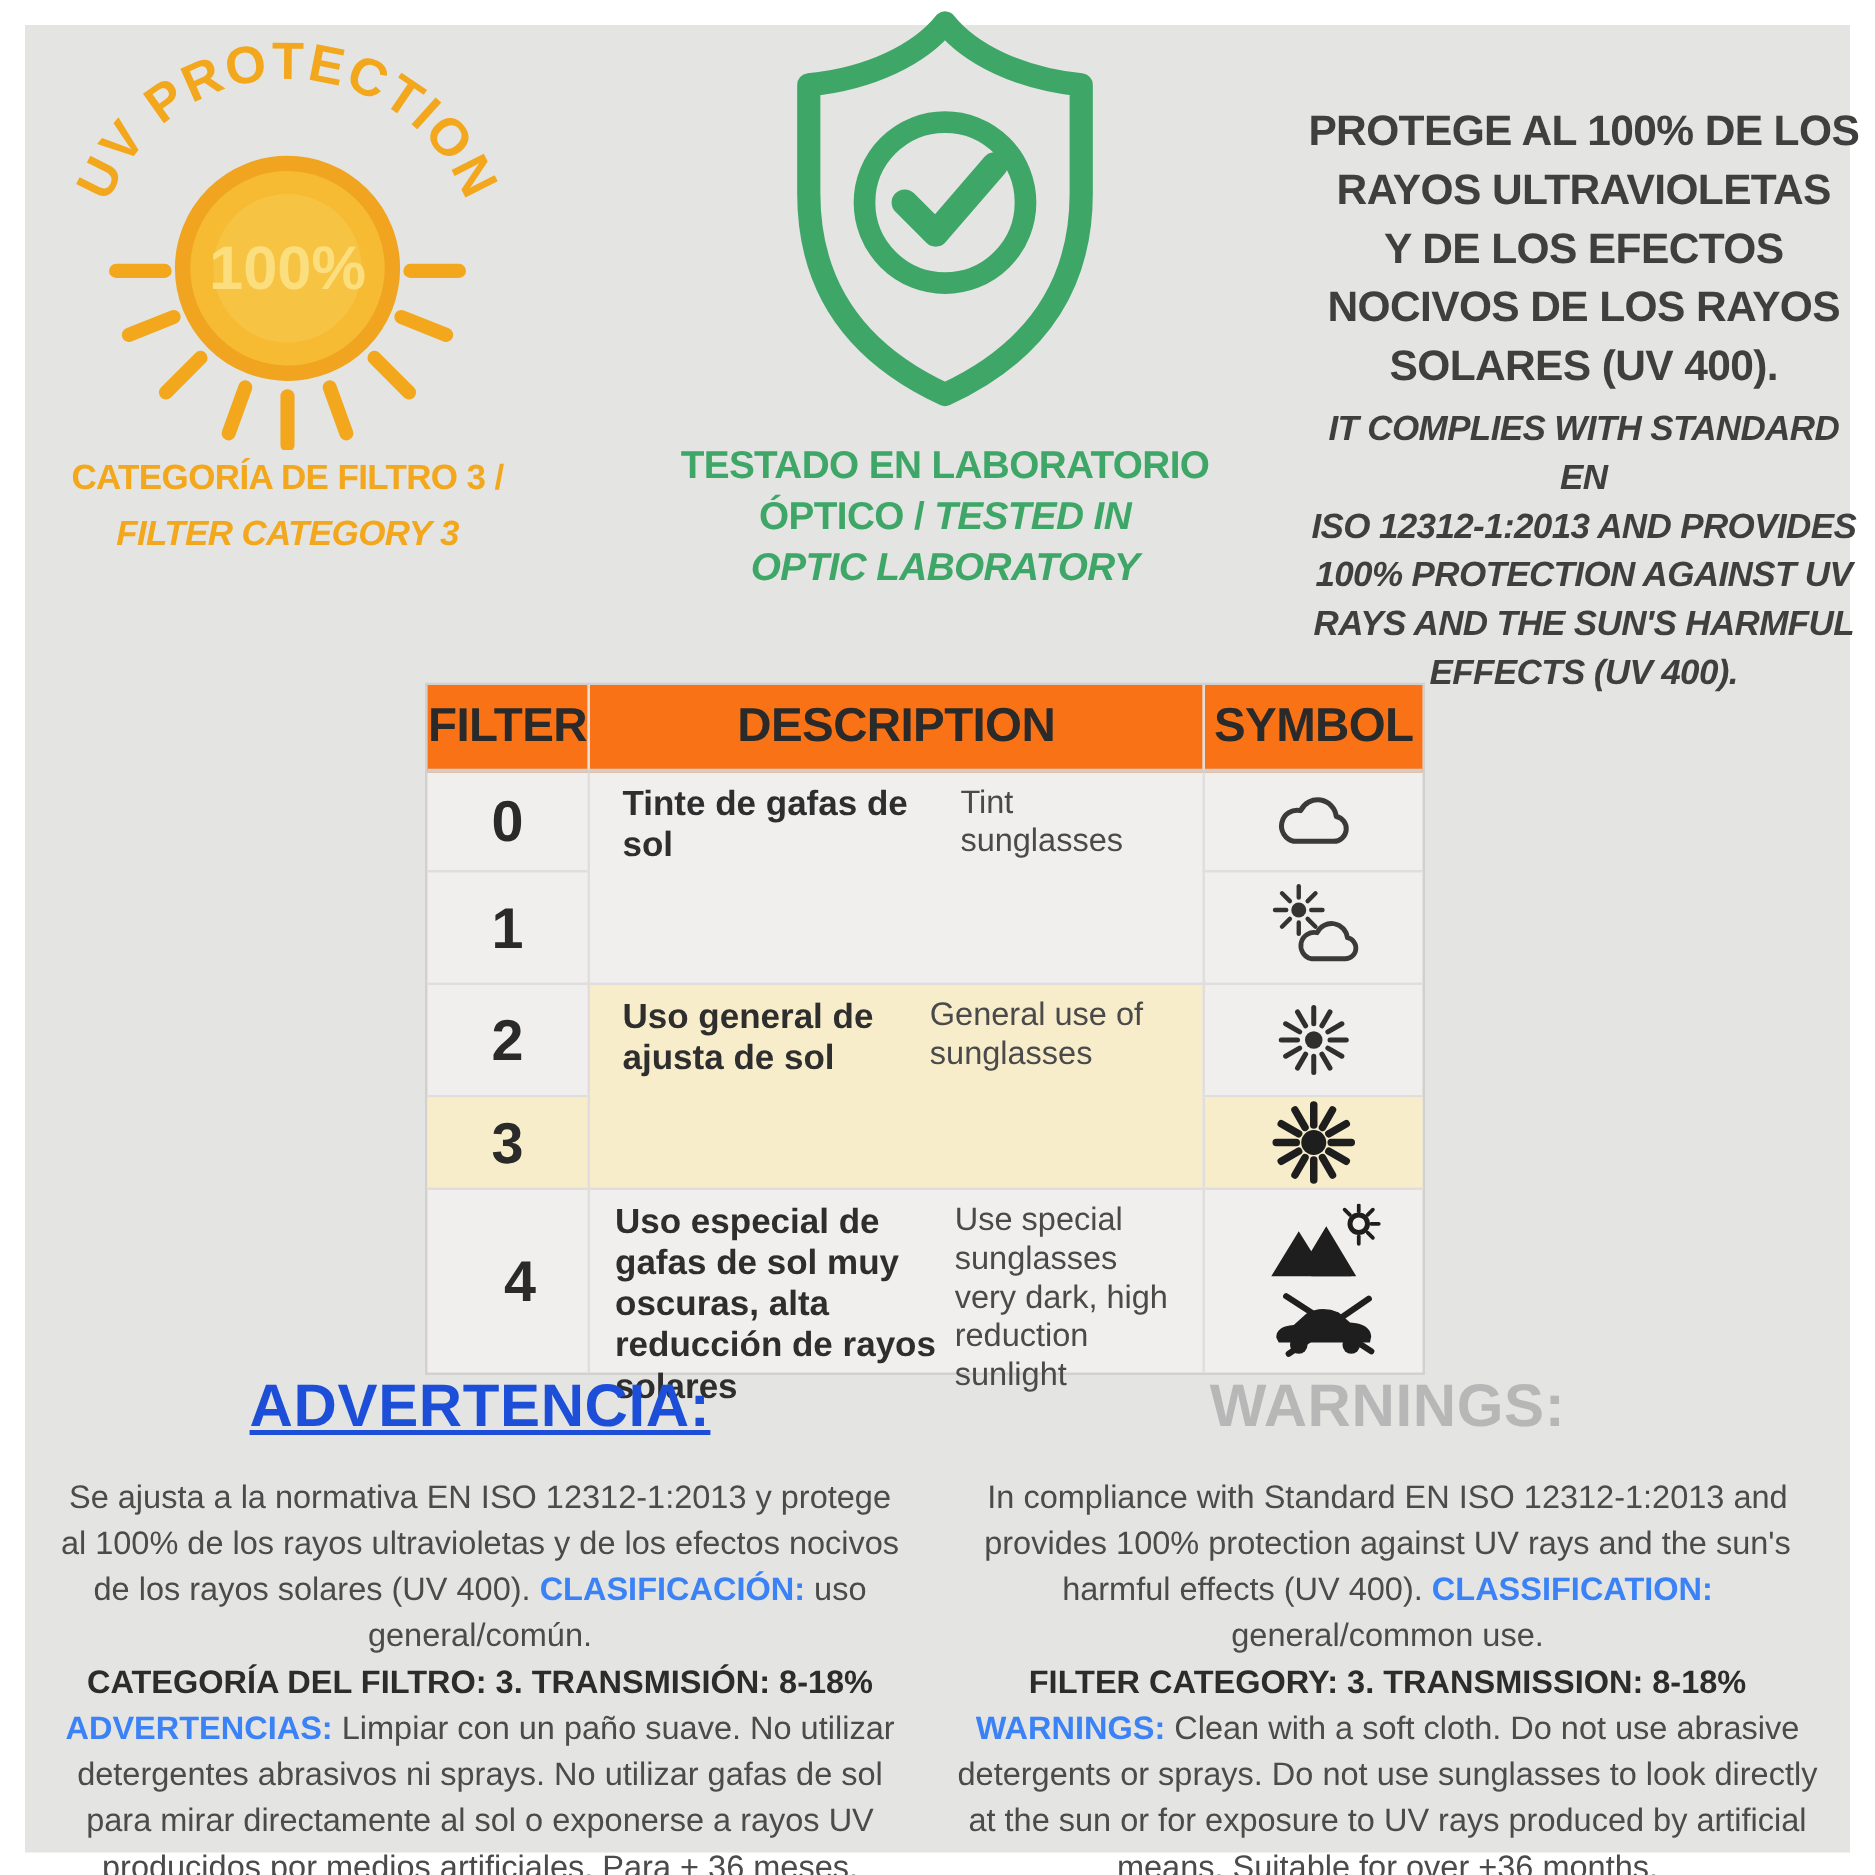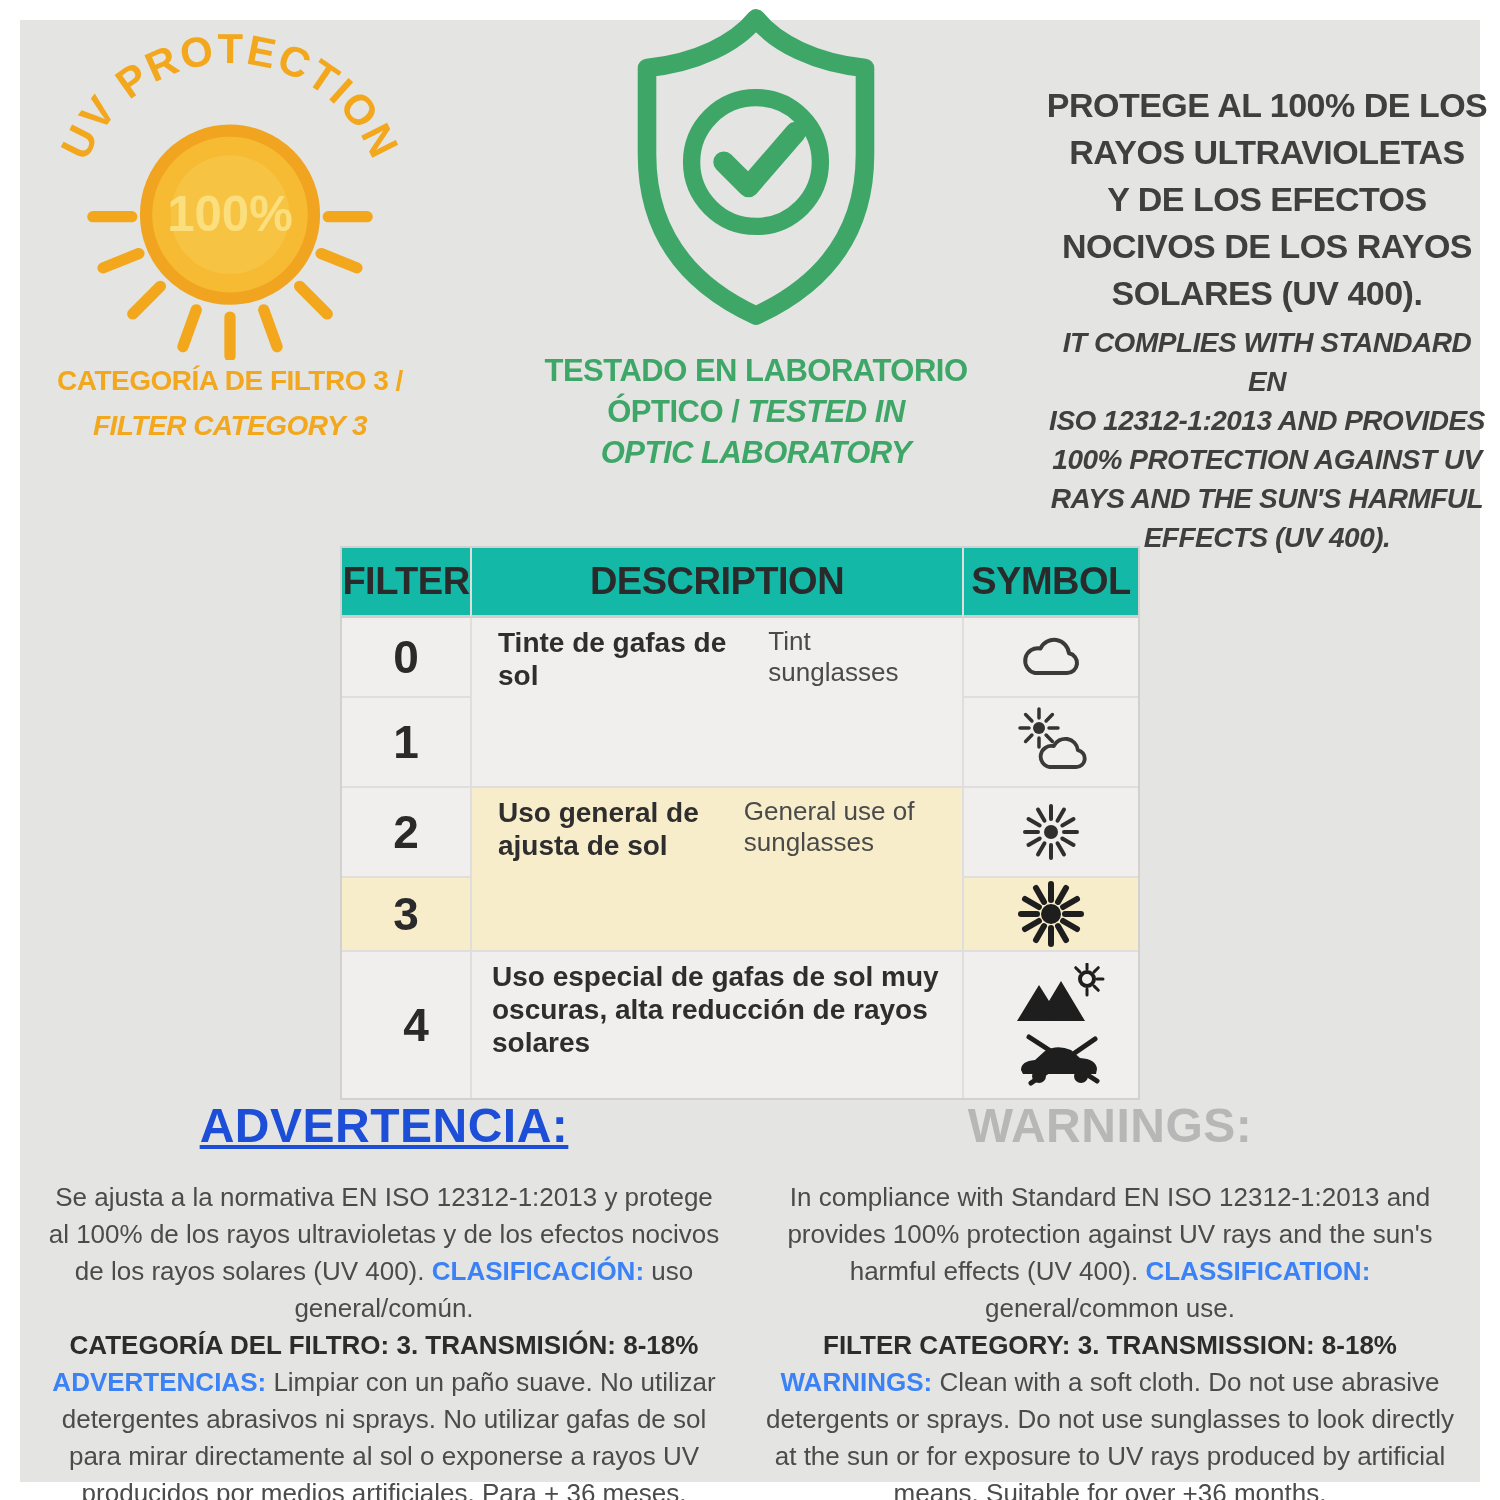--- a/index.html
+++ b/index.html
@@ -19,21 +19,21 @@
   
   .uv-statement{position:absolute;left:1044px;top:82px;width:446px;text-align:center;color:#3f3f3f;}
   .uv-statement .es{font-weight:bold;font-size:34px;line-height:47px;letter-spacing:-0.5px;}
   .uv-statement .en{font-weight:bold;font-style:italic;font-size:28px;line-height:39px;margin-top:6px;letter-spacing:-0.5px;}
 
   
   .filter-table{position:absolute;left:340px;top:546px;width:796px;display:grid;
     grid-template-columns:128px 492px 176px;
     grid-template-rows:70px 80px 90px 90px 74px 146px;
     background:#f0efee;border:2px solid #d3d1d0;}
-  .th{background:#14b8a6;display:flex;align-items:center;justify-content:center;
+  .th{background:#f97316;display:flex;align-items:center;justify-content:center;
     font-weight:bold;font-size:38px;color:#2a2a2a;letter-spacing:-0.5px;border-bottom:3px solid #d0cecd;}
   .th.v{border-left:2px solid #e0dedd;}
   .fcell{grid-column:1;display:flex;align-items:center;justify-content:center;
     font-size:46px;font-weight:bold;color:#2a2a2a;border-bottom:2px solid #e0dedd;}
   .scell{grid-column:3;display:flex;align-items:center;justify-content:center;
     border-left:2px solid #e0dedd;border-bottom:2px solid #e0dedd;}
   .scell.stack{flex-direction:column;gap:4px;}
   .dcell{grid-column:2;display:flex;flex-direction:row;justify-content:center;
     padding:8px 18px 8px 26px;border-left:2px solid #e0dedd;border-bottom:2px solid #e0dedd;}
   .dcell .es{font-weight:bold;font-size:28px;line-height:33px;color:#2e2e2e;}
@@ -133,20 +133,21 @@
   <div class="dcell" style="grid-row:2/4;">
     <div class="es">Tinte de gafas de sol</div>
     <div class="en">Tint sunglasses</div>
   </div>
   <div class="dcell hl" style="grid-row:4/6;">
     <div class="es">Uso general de ajusta de sol</div>
     <div class="en">General use of sunglasses</div>
   </div>
   <div class="dcell last" style="grid-row:6;">
     <div class="es">Uso especial de gafas de sol muy oscuras, alta reducción de rayos solares</div>
+    <div class="en">Use special sunglasses very dark, high reduction sunlight</div>
   </div>
 
   <div class="scell" style="grid-row:2;">
     <svg width="72" height="48" viewBox="0 0 72 48">
       <path d="M20 40 H52 A10 10 0 0 0 54 20.2 A15 15 0 0 0 25.5 15.5 A12 12 0 0 0 20 40 Z" fill="none" stroke="#3a3a3a" stroke-width="4" stroke-linejoin="round"></path>
     </svg>
   </div>
   <div class="scell" style="grid-row:3;">
     <svg width="84" height="80" viewBox="0 0 84 80">
       <g stroke="#333333" stroke-width="3.5" stroke-linecap="round">

